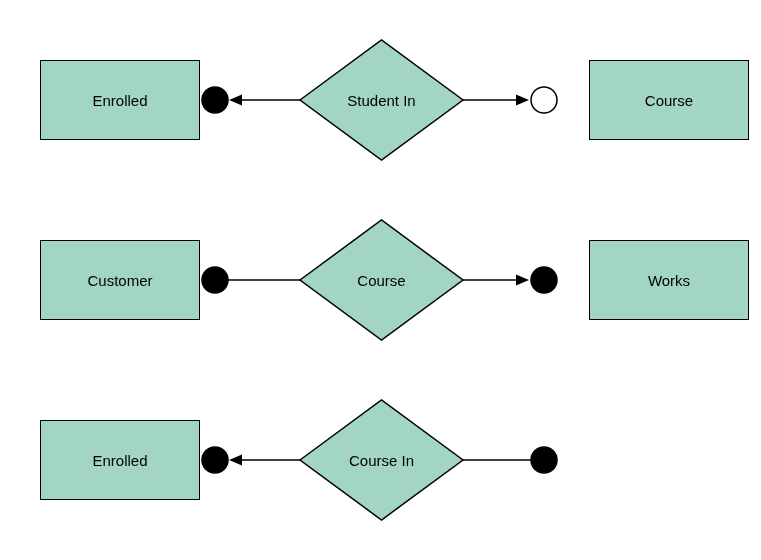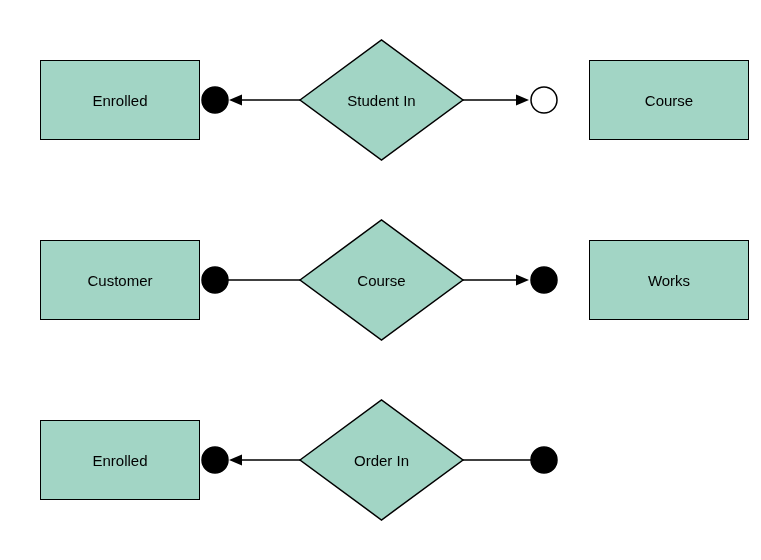--- a/index.html
+++ b/index.html
@@ -109,16 +109,16 @@
       <span>Enrolled</span>
     </div>
     <svg class="connector" viewBox="0 0 365 122">
       <line x1="43" y1="61" x2="102" y2="61" stroke="#000000" stroke-width="1.4"></line>
       <line x1="265" y1="61" x2="333" y2="61" stroke="#000000" stroke-width="1.4"></line>
       <circle cx="17" cy="61" r="13" fill="#000000" stroke="#000000" stroke-width="1.5"></circle>
       <polygon points="31,61 44,55.5 44,66.5" fill="#000000"></polygon>
       <polygon points="102,61 183.5,1 265,61 183.5,121" fill="#a2d5c5" stroke="#000000" stroke-width="1.5"></polygon>
       <circle cx="346" cy="61" r="13" fill="#000000" stroke="#000000" stroke-width="1.5"></circle>
     </svg>
-    <div class="diamond-label">Order In</div>
+    <div class="diamond-label">Course In</div>
   </div>
 
 </div>
 
 </body></html>

